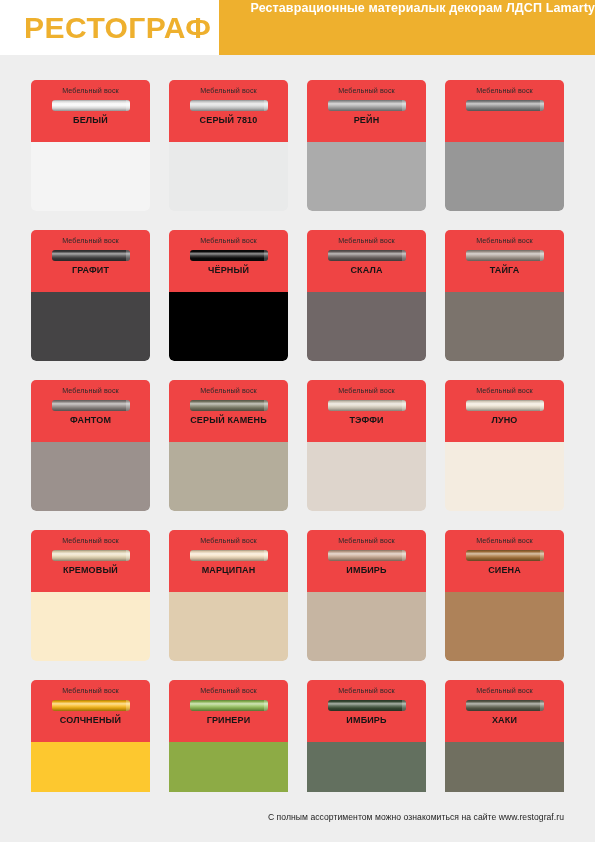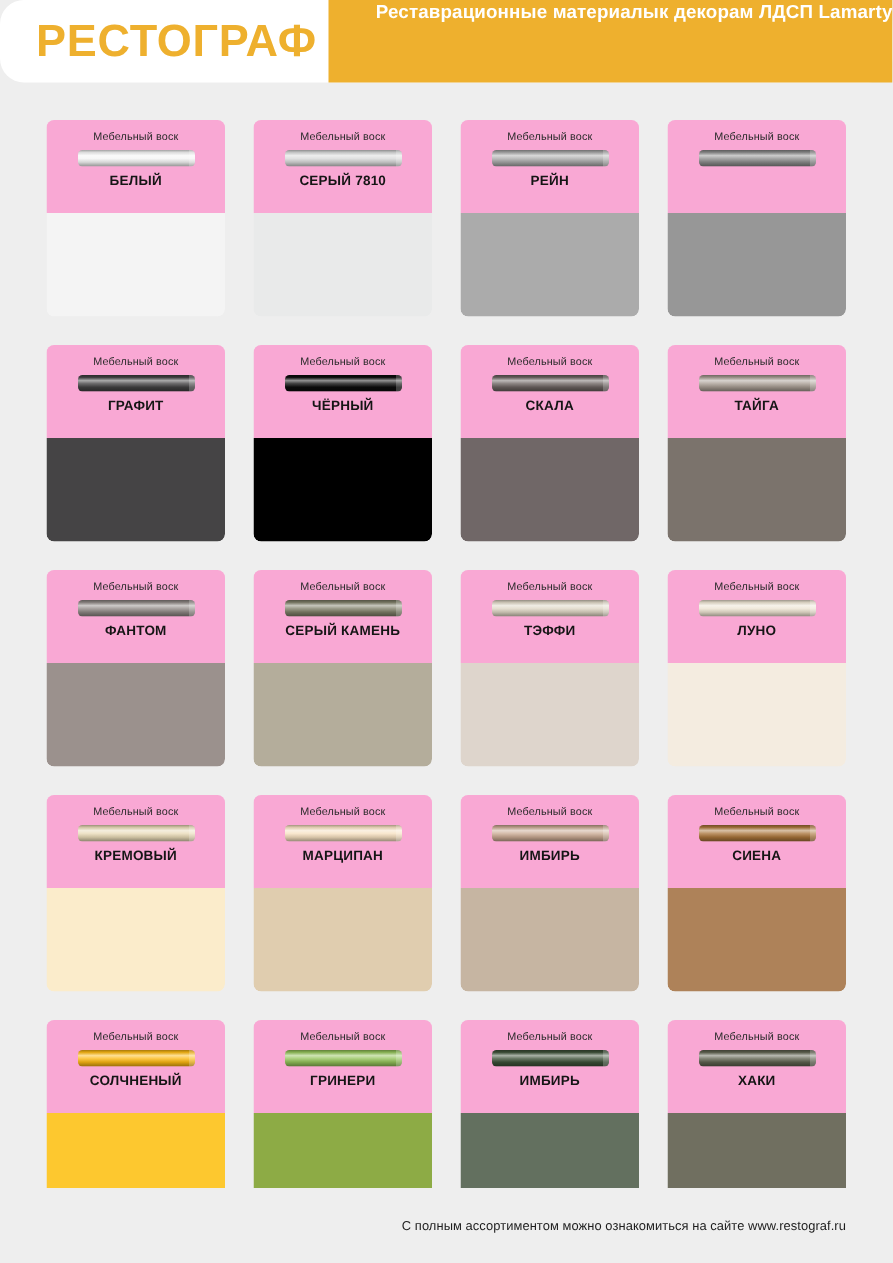--- a/index.html
+++ b/index.html
@@ -11,21 +11,20 @@
     overflow:hidden;
   }
 
   
   .header {
     position:relative;
     height:55px;
     background:#ffffff;
     display:flex;
     align-items:stretch;
-    border-radius:16px;
   }
   .logo-zone {
     width:267px;
     display:flex;
     align-items:center;
     padding-left:24px;
   }
   .logo-text {
     font-size:30px;
     font-weight:bold;
@@ -61,21 +60,21 @@
 
   .card {
     display:flex;
     flex-direction:column;
     border-radius:5px;
     overflow:hidden;
     height:131px;
   }
 
   .card-top {
-    background:#f9a8d4;
+    background:#ef4444;
     height:62px;
     flex:0 0 62px;
     display:flex;
     flex-direction:column;
     align-items:center;
     padding-top:7px;
   }
 
   .card-kind {
     font-size:7.2px;

